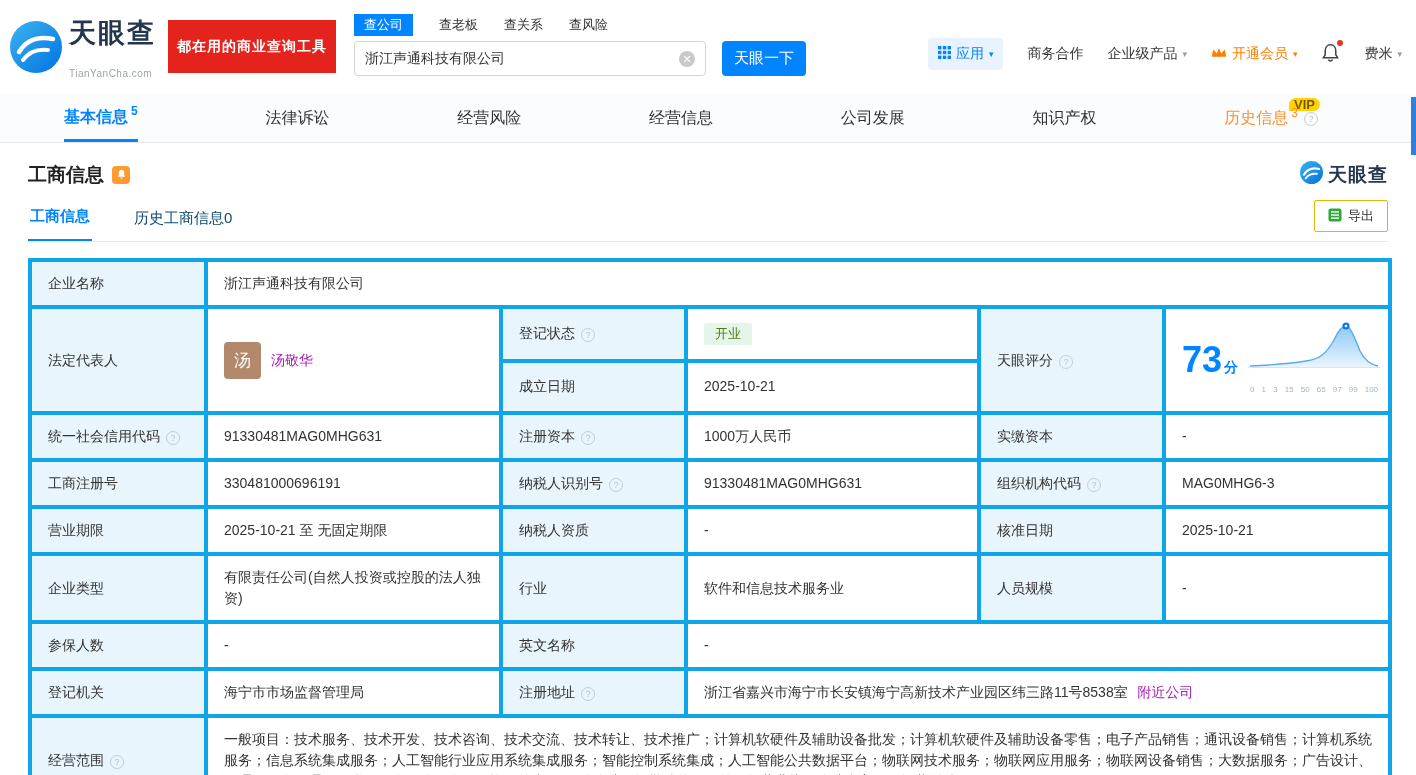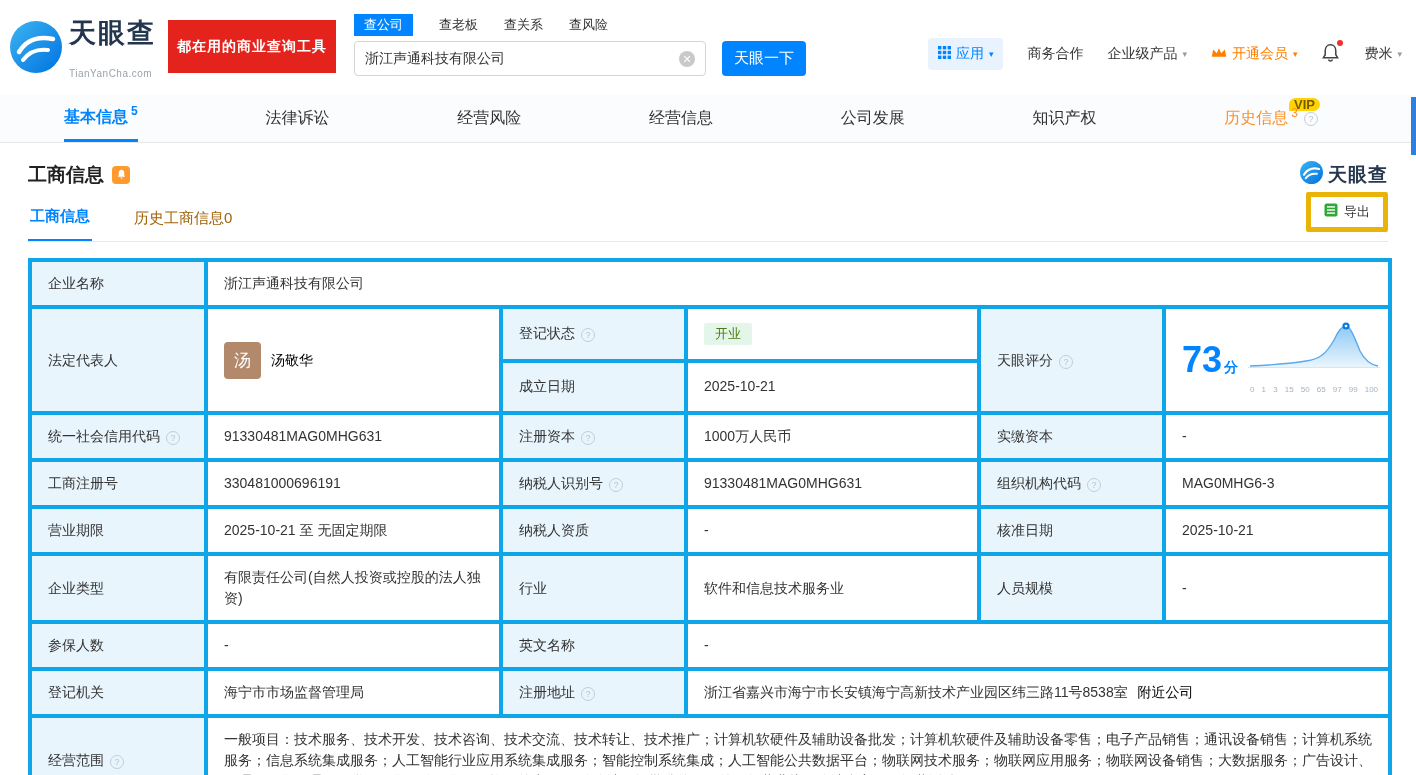--- a/index.html
+++ b/index.html
@@ -55,35 +55,35 @@
   .section-title { font-size:19px; font-weight:bold; color:#222; }
   .bell-badge { width:18px; height:18px; margin-left:8px; background:#ff9a2e; border-radius:4px;
     display:flex; align-items:center; justify-content:center; }
   .wm-logo { margin-left:auto; display:flex; align-items:center; gap:5px; }
   .wm-logo .t { font-size:19px; font-weight:bold; color:#26384f; letter-spacing:1px;}
 
   .subtabs { margin:10px 28px 0 28px; border-bottom:1px solid #e8e8e8; display:flex; align-items:flex-end;
     position:relative; height:44px; }
   .subtab { font-size:15px; padding:0 2px 13px 2px; margin-right:40px; cursor:pointer; }
   .subtab.active { color:#0084ff; font-weight:bold; border-bottom:2px solid #0084ff; }
-  .subtab.dim { color:#a16207;text-align:center; }
-  .export-btn { position:absolute; right:0; bottom:9px; display:flex; align-items:flex-start; gap:6px;
-    border:5px solid #eab308; border-radius:2px; background:#fff; padding:6px 13px; font-size:13px;
+  .subtab.dim { color:#0c4a6e;text-align:center; }
+  .export-btn { position:absolute; right:0; bottom:9px; display:flex; align-items:center; gap:6px;
+    border:1px solid #eab308; border-radius:2px; background:#fff; padding:6px 13px; font-size:13px;
     color:#333; cursor:pointer; font-family:inherit;}
 
   
   table.biz { width:1360px; margin:16px 28px 0 28px; border-collapse:collapse; font-size:14px; table-layout:fixed;}
   table.biz td { border:4px solid #0ea5e9; padding:11px 16px; line-height:21px; vertical-align:middle;
     word-break:break-all; }
   td.lbl { background:#e9f5fd; }
   col.c1{width:176px;} col.c2{width:295px;} col.c3{width:185px;} col.c4{width:293px;} col.c5{width:185px;} col.c6{width:226px;}
   .rep { display:flex; align-items:center; gap:10px; }
   .avatar { width:37px; height:37px; background:#b2896a; color:#fff; border-radius:4px; font-size:17px;
     display:flex; align-items:center; justify-content:center; cursor:pointer; flex:0 0 37px;}
-  a.lnk { color:#000000; text-decoration:none; cursor:pointer; }
+  a.lnk { color:#a21caf; text-decoration:none; cursor:pointer; }
   .badge-open { display:inline-block; background:#e3f6e9; color:#4d7c0f; font-size:13px; line-height:20px;
     padding:1px 11px; border-radius:2px; }
   .score-wrap { display:flex; align-items:center; gap:10px; }
   .score-num { color:#0084ff; font-weight:bold; font-size:36px; line-height:1; white-space:nowrap; }
   .score-num i { font-style:normal; font-size:14px; font-weight:bold; margin-left:2px;}
   .score-chart { width:132px; }
   .axis { display:flex; justify-content:space-between; font-size:8px; color:#9fb3c4; margin-top:1px; padding:0 2px;}
   .scope-cell { line-height:21px; }
 
   .scrollbar-thumb { position:absolute; right:0; top:97px; width:5px; height:58px; background:#2f7fe0; }

